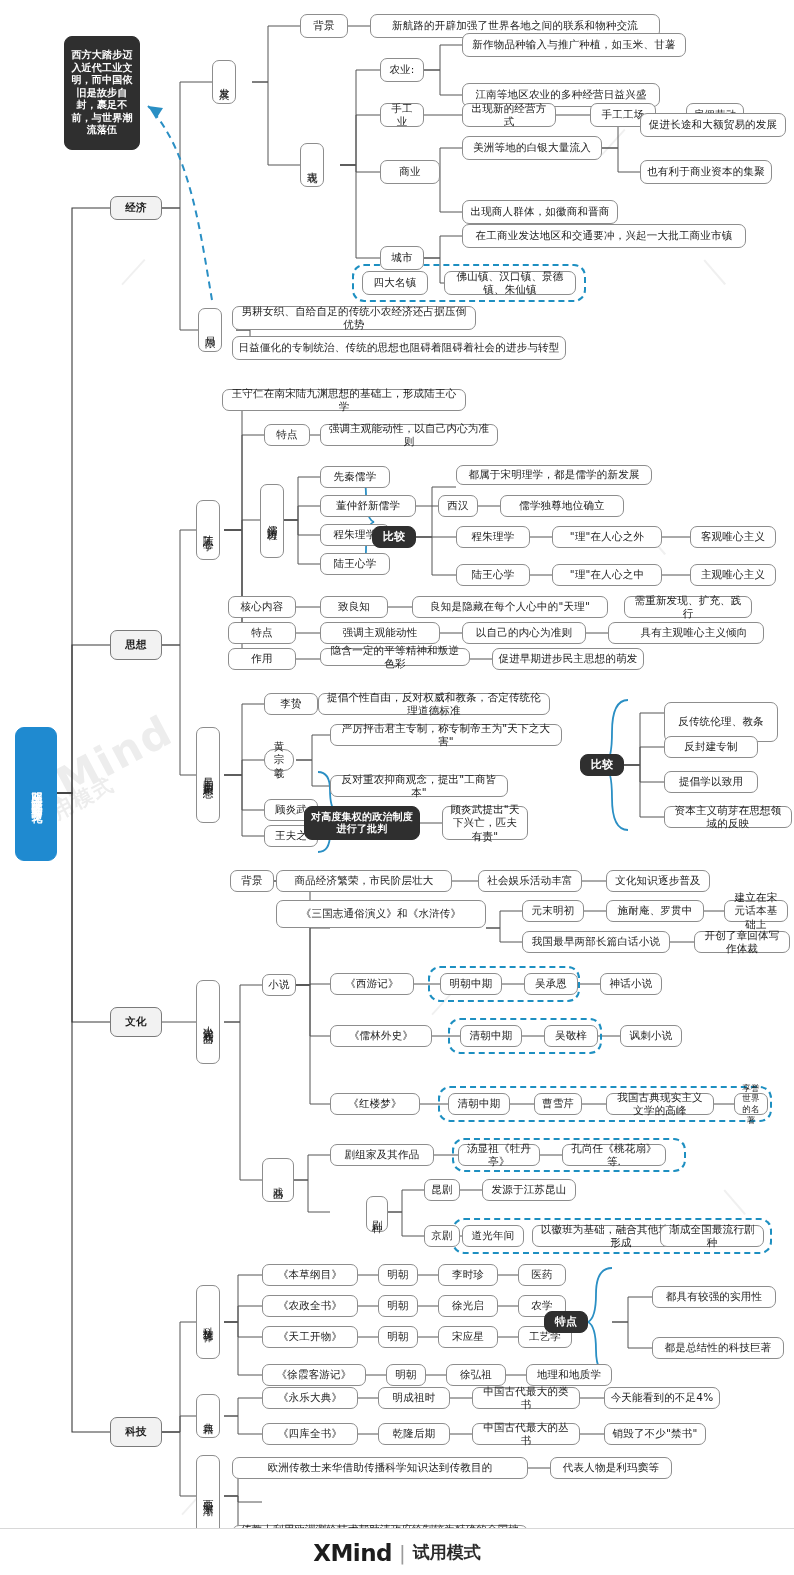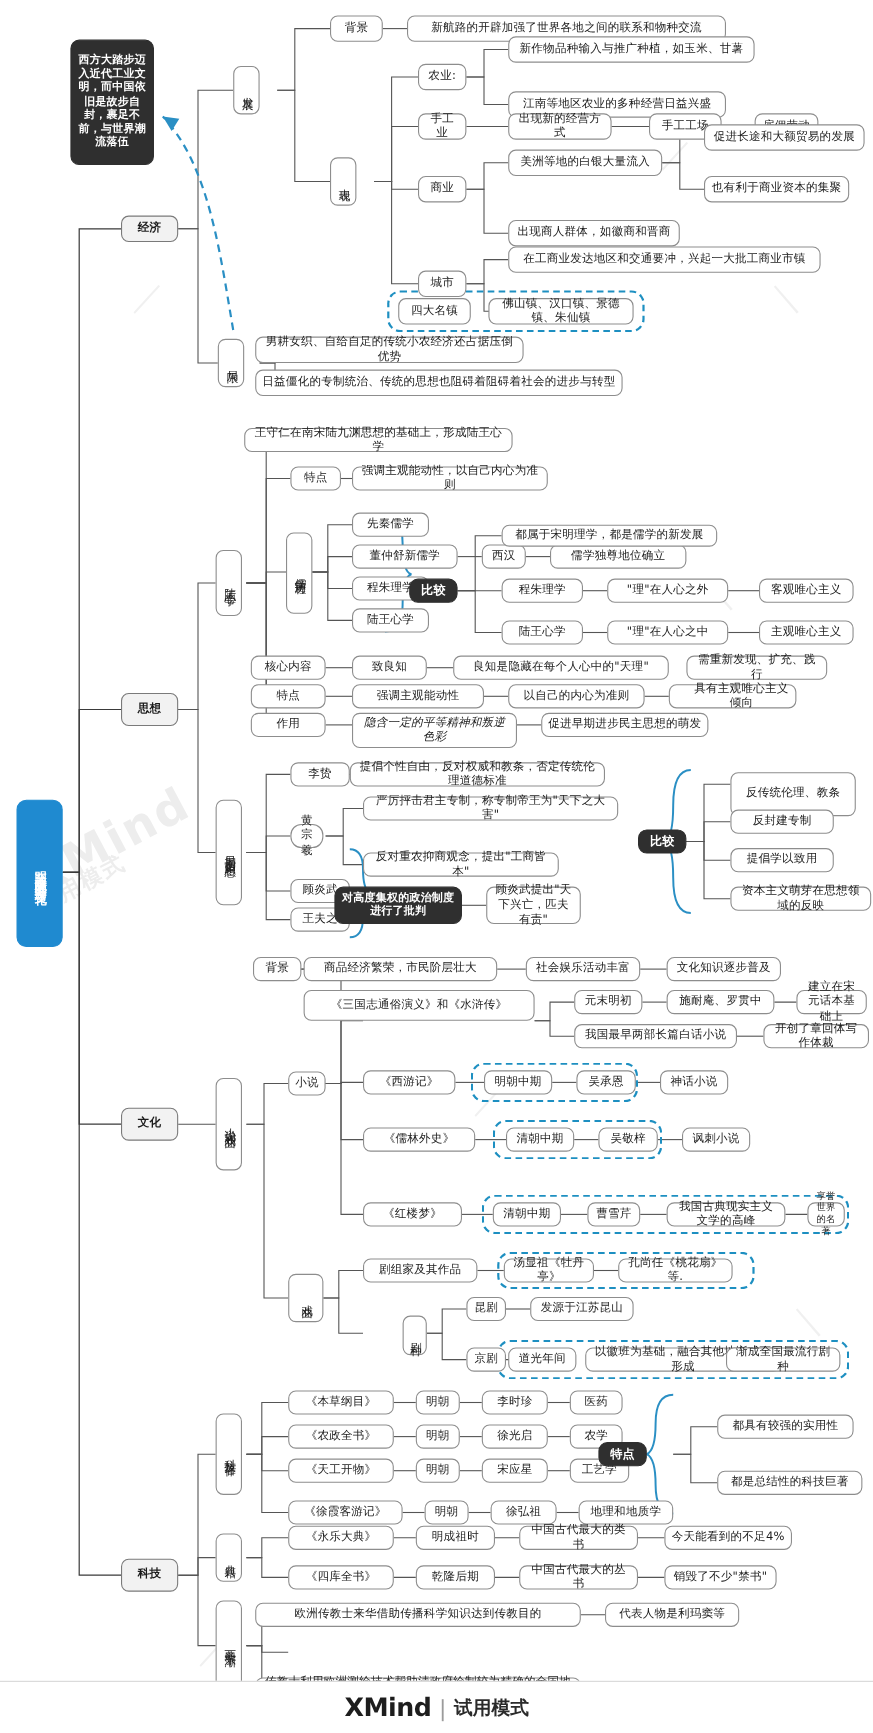--- a/index.html
+++ b/index.html
@@ -290,21 +290,21 @@
 
   <div class="node" style="left:380px;top:58px;width:44px;height:24px;">农业:</div>
   <div class="node" style="left:462px;top:33px;width:224px;height:24px;">新作物品种输入与推广种植，如玉米、甘薯</div>
   <div class="node" style="left:462px;top:83px;width:198px;height:24px;">江南等地区农业的多种经营日益兴盛</div>
 
   <div class="node" style="left:380px;top:103px;width:44px;height:24px;">手工业</div>
   <div class="node" style="left:462px;top:103px;width:94px;height:24px;">出现新的经营方式</div>
   <div class="node" style="left:590px;top:103px;width:66px;height:24px;">手工工场</div>
   <div class="node" style="left:686px;top:103px;width:58px;height:24px;">雇佣劳动</div>
 
-  <div class="node" style="left:380px;top:160px;width:44px;height:24px;">商业</div>
+  <div class="node" style="left:380px;top:160px;width:60px;height:24px;">商业</div>
   <div class="node" style="left:462px;top:136px;width:140px;height:24px;">美洲等地的白银大量流入</div>
   <div class="node" style="left:640px;top:113px;width:146px;height:24px;">促进长途和大额贸易的发展</div>
   <div class="node" style="left:640px;top:160px;width:132px;height:24px;">也有利于商业资本的集聚</div>
   <div class="node" style="left:462px;top:200px;width:156px;height:24px;">出现商人群体，如徽商和晋商</div>
 
   <div class="node" style="left:380px;top:246px;width:44px;height:24px;">城市</div>
   <div class="node" style="left:462px;top:224px;width:284px;height:24px;">在工商业发达地区和交通要冲，兴起一大批工商业市镇</div>
   <div class="node" style="left:362px;top:271px;width:66px;height:24px;">四大名镇</div>
   <div class="node" style="left:444px;top:271px;width:132px;height:24px;">佛山镇、汉口镇、景德镇、朱仙镇</div>
 
@@ -321,41 +321,41 @@
 
   <div class="node vert" style="left:260px;top:484px;width:24px;height:74px;">儒学历程</div>
   <div class="node" style="left:320px;top:466px;width:70px;height:22px;">先秦儒学</div>
   <div class="node" style="left:320px;top:495px;width:96px;height:22px;">董仲舒新儒学</div>
   <div class="node" style="left:438px;top:495px;width:40px;height:22px;">西汉</div>
   <div class="node" style="left:500px;top:495px;width:124px;height:22px;">儒学独尊地位确立</div>
   <div class="node" style="left:320px;top:524px;width:70px;height:22px;">程朱理学</div>
   <div class="node" style="left:320px;top:553px;width:70px;height:22px;">陆王心学</div>
 
   <div class="node dark" style="left:372px;top:526px;width:44px;height:22px;font-size:11px;">比较</div>
-  <div class="node" style="left:456px;top:477px;width:196px;height:20px;">都属于宋明理学，都是儒学的新发展</div>
+  <div class="node" style="left:456px;top:465px;width:196px;height:20px;">都属于宋明理学，都是儒学的新发展</div>
   <div class="node" style="left:456px;top:526px;width:74px;height:22px;">程朱理学</div>
   <div class="node" style="left:552px;top:526px;width:110px;height:22px;">"理"在人心之外</div>
   <div class="node" style="left:690px;top:526px;width:86px;height:22px;">客观唯心主义</div>
   <div class="node" style="left:456px;top:564px;width:74px;height:22px;">陆王心学</div>
   <div class="node" style="left:552px;top:564px;width:110px;height:22px;">"理"在人心之中</div>
   <div class="node" style="left:690px;top:564px;width:86px;height:22px;">主观唯心主义</div>
 
   <div class="node" style="left:228px;top:596px;width:68px;height:22px;">核心内容</div>
   <div class="node" style="left:320px;top:596px;width:68px;height:22px;">致良知</div>
   <div class="node" style="left:412px;top:596px;width:196px;height:22px;">良知是隐藏在每个人心中的"天理"</div>
   <div class="node" style="left:532px;top:596px;width:0px;height:0px;opacity:0;"></div>
   <div class="node" style="left:624px;top:596px;width:128px;height:22px;">需重新发现、扩充、践行</div>
 
   <div class="node" style="left:228px;top:622px;width:68px;height:22px;">特点</div>
   <div class="node" style="left:320px;top:622px;width:120px;height:22px;">强调主观能动性</div>
   <div class="node" style="left:462px;top:622px;width:124px;height:22px;">以自己的内心为准则</div>
-  <div class="node" style="left:608px;top:622px;width:116px;height:22px;padding-left:21px;">具有主观唯心主义倾向</div>
+  <div class="node" style="left:608px;top:622px;width:156px;height:22px;padding-left:21px;">具有主观唯心主义倾向</div>
 
   <div class="node" style="left:228px;top:648px;width:68px;height:22px;">作用</div>
-  <div class="node" style="left:320px;top:648px;width:150px;height:32px;font-style:italic;">隐含一定的平等精神和叛逆色彩</div>
+  <div class="node" style="left:320px;top:648px;width:150px;height:18px;">隐含一定的平等精神和叛逆色彩</div>
   <div class="node" style="left:492px;top:648px;width:152px;height:22px;">促进早期进步民主思想的萌发</div>
 
   <div class="node" style="left:264px;top:693px;width:54px;height:22px;">李贽</div>
   <div class="node" style="left:318px;top:693px;width:232px;height:22px;">提倡个性自由，反对权威和教条，否定传统伦理道德标准</div>
 
   <div class="node" style="left:264px;top:749px;width:30px;height:22px;border-radius:10px;">黄宗羲</div>
   <div class="node" style="left:330px;top:724px;width:232px;height:22px;">严厉抨击君主专制，称专制帝王为"天下之大害"</div>
   <div class="node" style="left:330px;top:775px;width:178px;height:22px;">反对重农抑商观念，提出"工商皆本"</div>
 
   <div class="node" style="left:264px;top:799px;width:54px;height:22px;">顾炎武</div>

